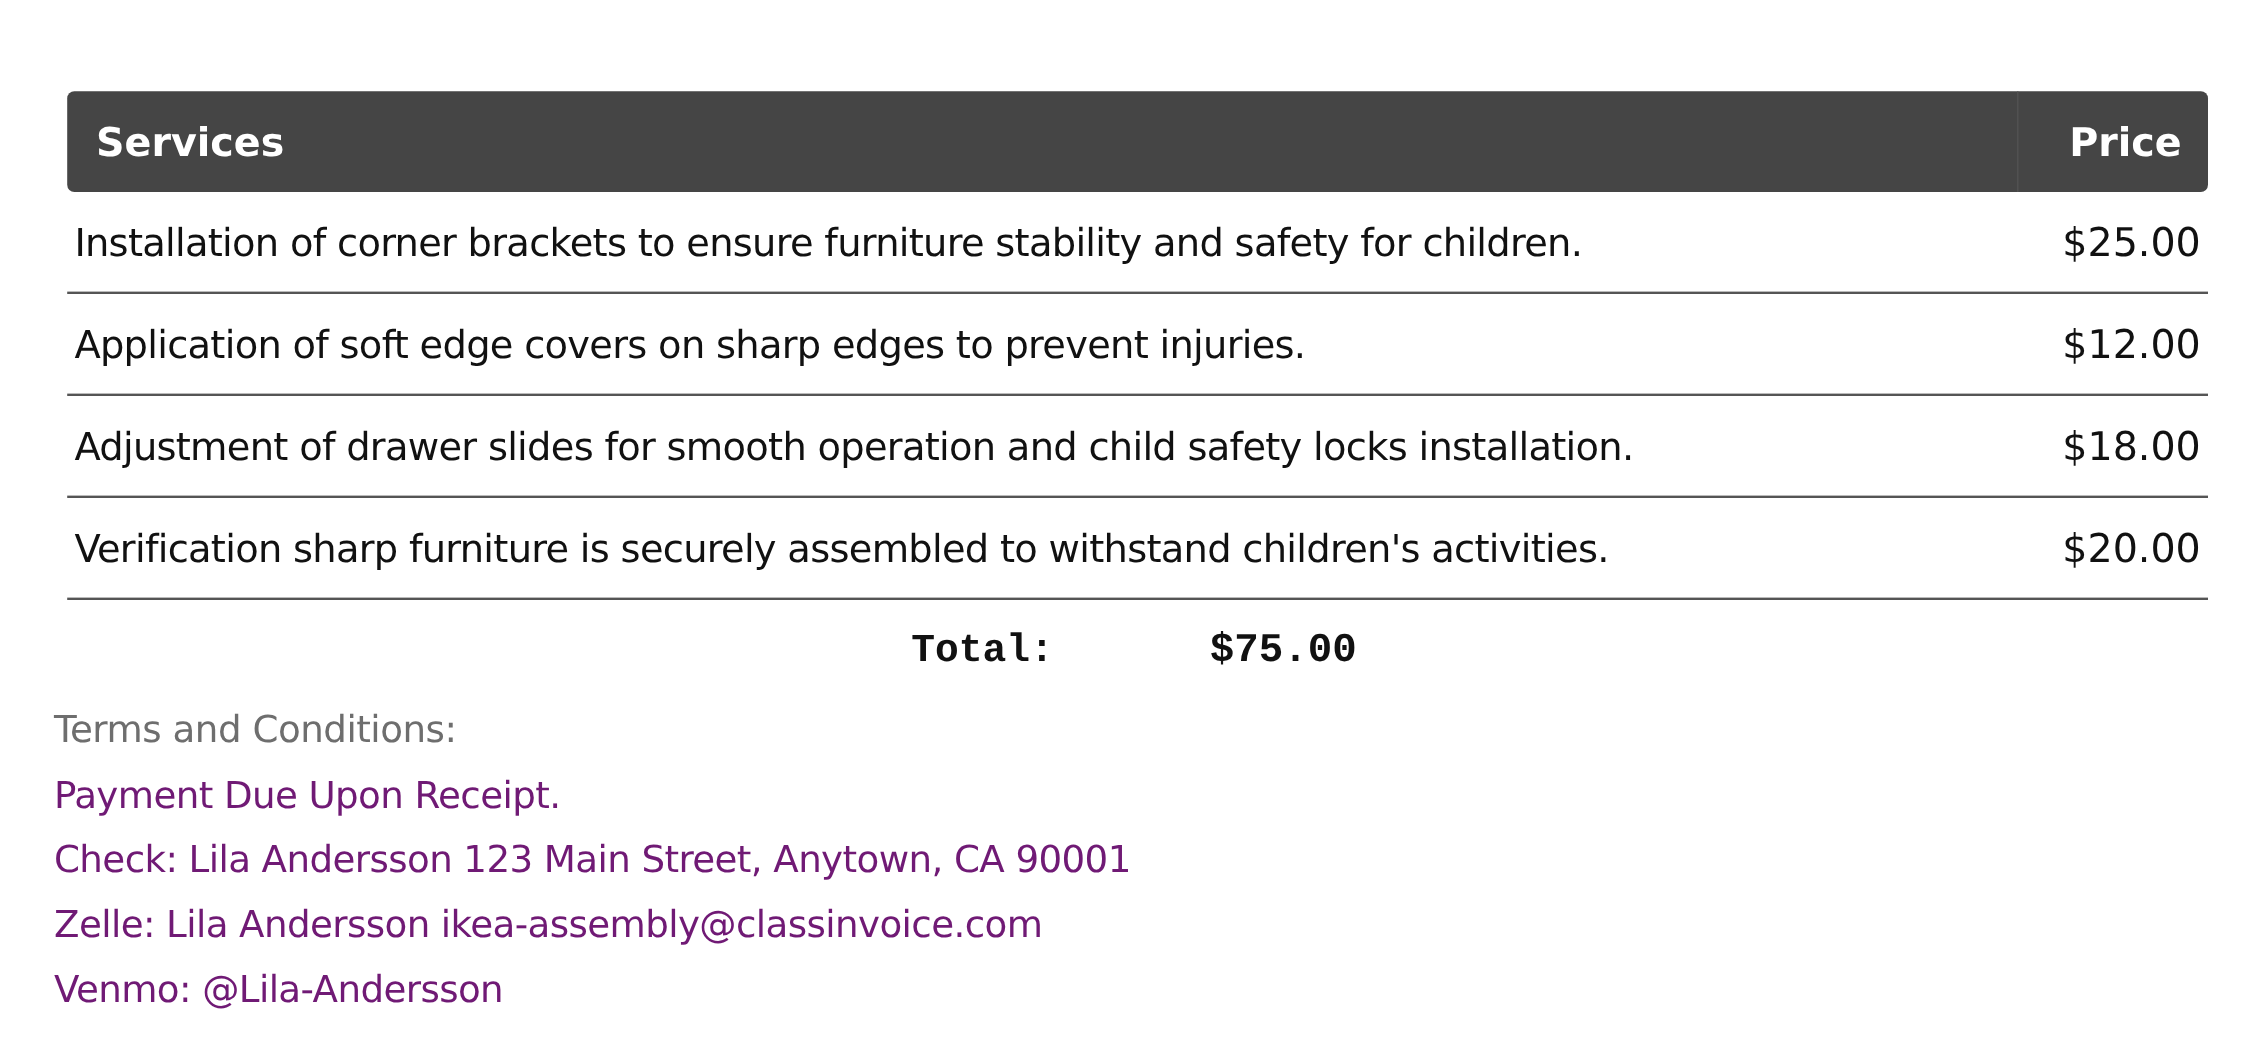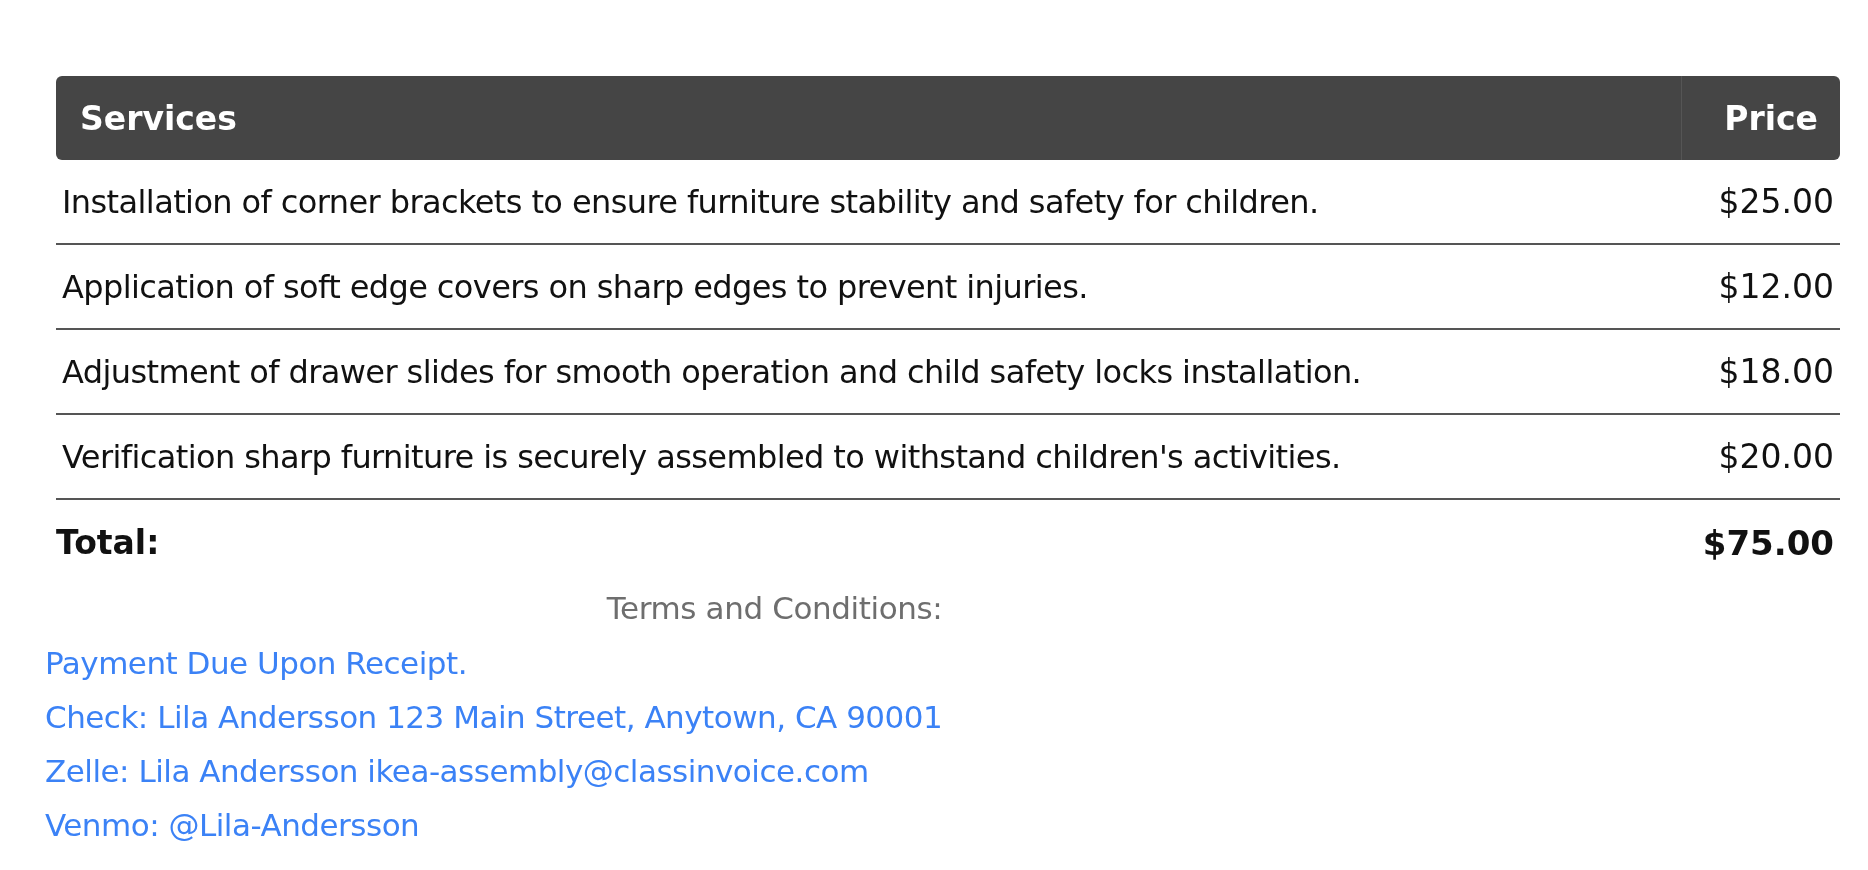--- a/index.html
+++ b/index.html
@@ -73,21 +73,22 @@
       width: 200px;
       font-size: 33px;
       text-align: right;
       padding-right: 6px;
       box-sizing: border-box;
     }
     .total-row {
       display: flex;
       height: 85px;
       align-items: center;
-      justify-content: space-between;
+      justify-content: center;
+      font-family: Liberation Mono, monospace;
     }
     .total-label {
       font-size: 33px;
       font-weight: bold;
       margin-right: 130px;
     }
     .total-value {
       font-size: 34px;
       font-weight: bold;
       padding-right: 6px;
@@ -96,25 +97,24 @@
       position: absolute;
       left: 45px;
       top: 580px;
     }
     .terms-heading {
       font-size: 31px;
       color: #6e6e6e;
       height: 56px;
       line-height: 56px;
       letter-spacing: -0.4px;
-      text-align: right;
     }
     .terms-line {
       font-size: 31px;
-      color: #3b82f6;
+      color: #701a75;
       height: 54px;
       line-height: 54px;
       white-space: nowrap;
       letter-spacing: -0.5px;
     }
   </style>
 </head>
 <body>
 
 <div class="invoice-table">

